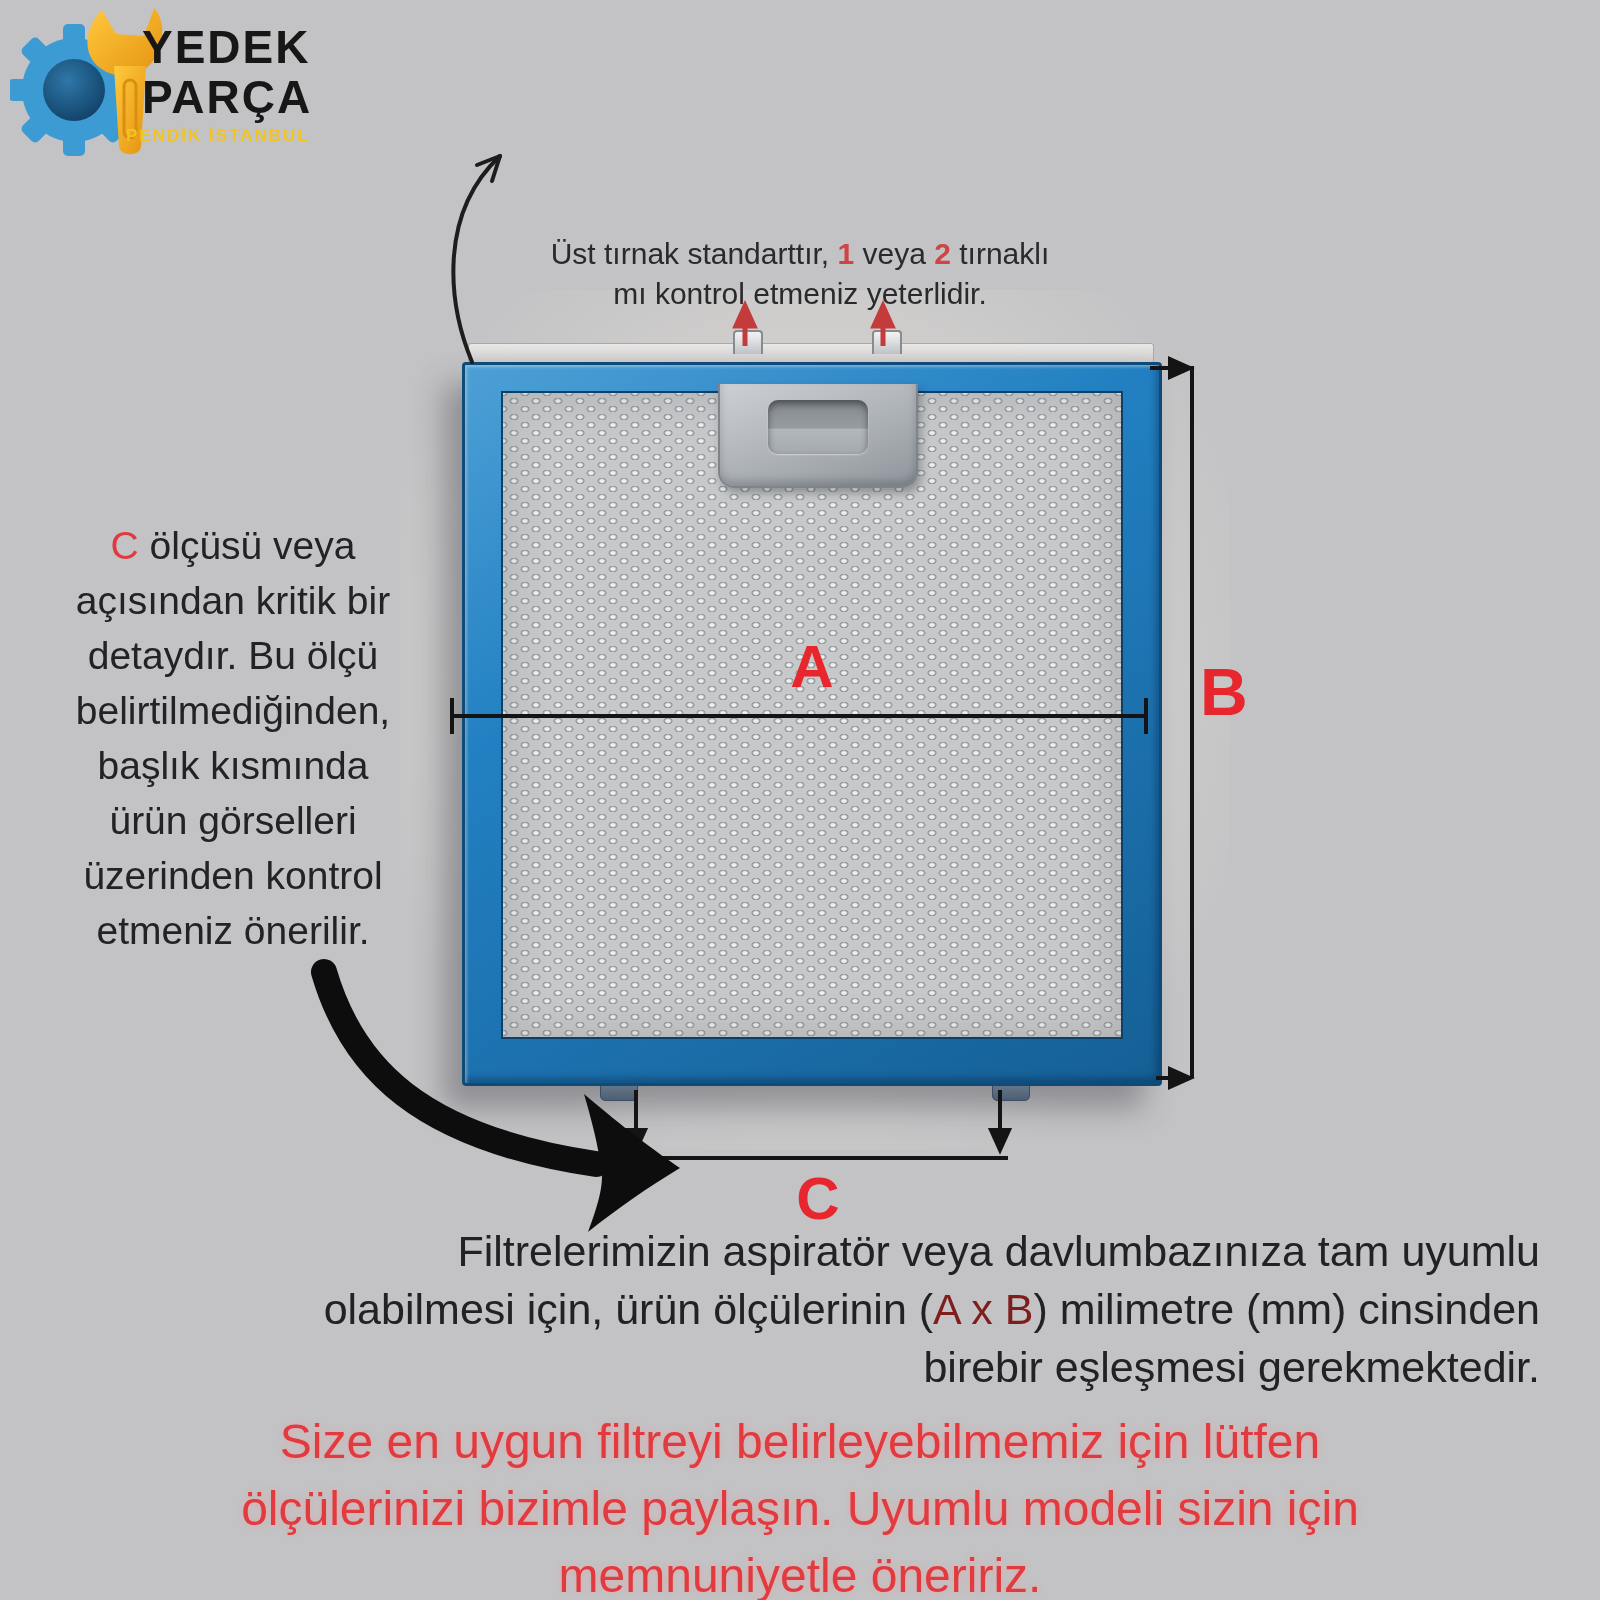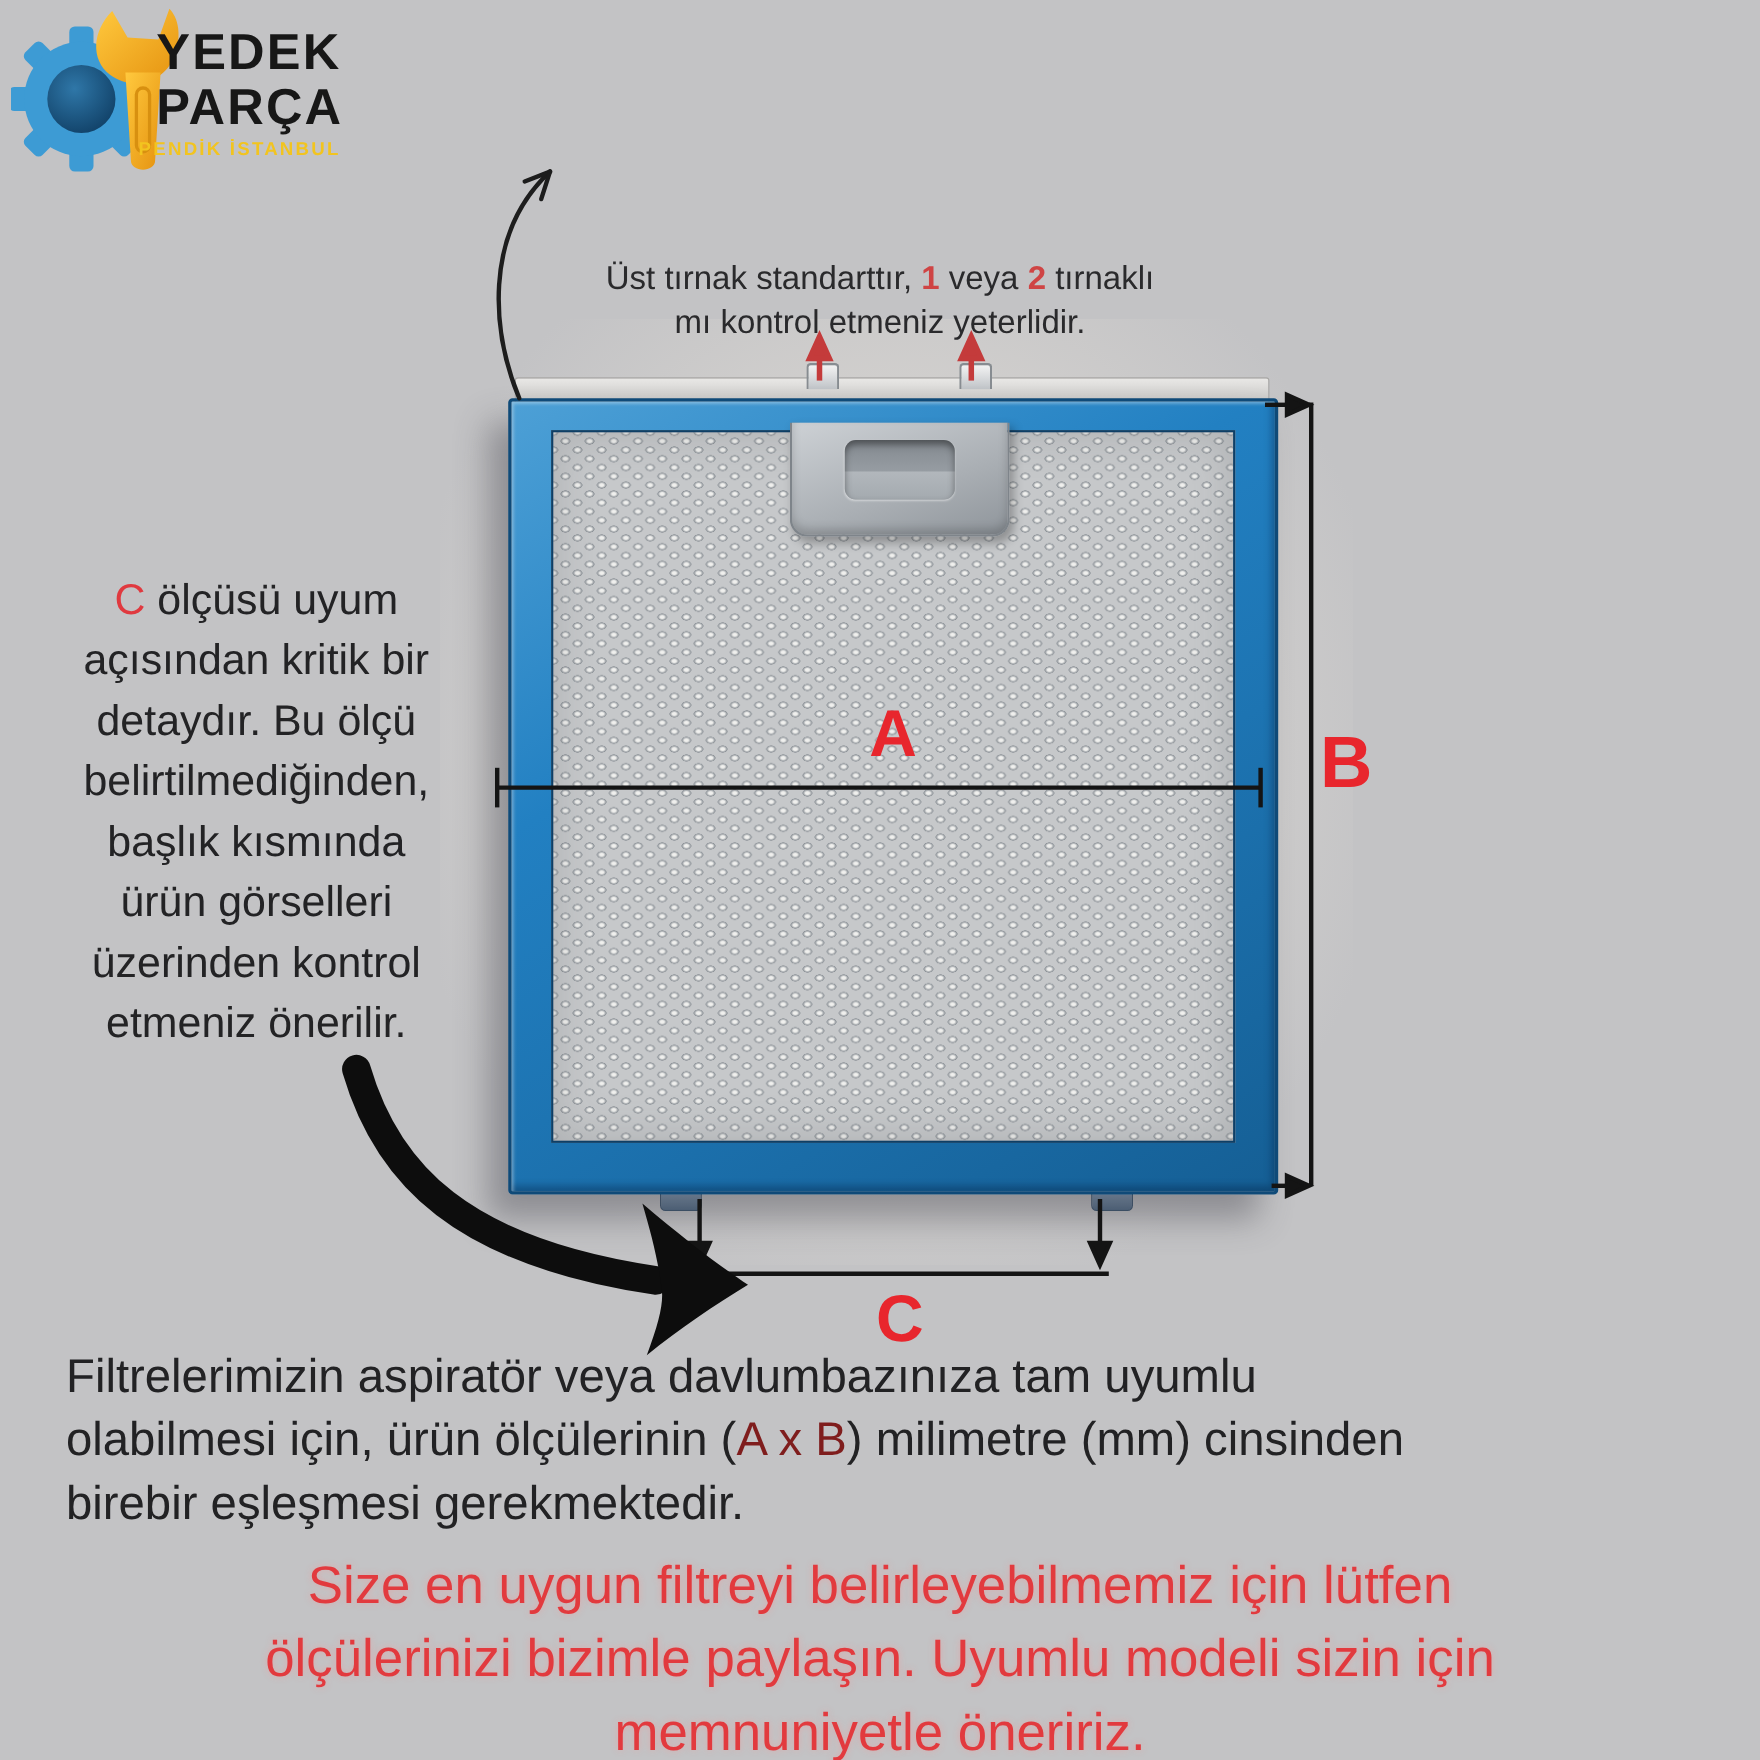--- a/index.html
+++ b/index.html
@@ -93,21 +93,21 @@
     font-family:"Liberation Serif", serif;font-weight:bold;font-size:42px;color:#0f0f12;
   }
   
   .left-note{
     position:absolute;left:14px;top:518px;width:438px;text-align:center;z-index:6;
     font-size:39px;line-height:55px;color:#232325;
   }
   .left-note .lead{color:#e0393f;}
   
   .fit-note{
-    position:absolute;left:60px;top:1222px;width:1480px;text-align:left;z-index:6;
+    position:absolute;left:60px;top:1222px;width:1480px;text-align:right;z-index:6;
     font-size:43px;line-height:58px;color:#222224;
   }
   .fit-note .axb{color:#7f1d1d;}
   
   .cta-note{
     position:absolute;left:60px;top:1408px;width:1480px;text-align:center;z-index:6;
     font-size:48px;line-height:67px;color:#e23a3e;
     text-shadow:0 0 7px rgba(255,140,140,.45);
   }
 </style>
@@ -220,21 +220,21 @@
                C650,1186 618,1208 588,1232 C600,1200 604,1182 601,1168
                C598,1144 591,1118 584,1094 Z"></path>
     </g>
   </svg>
 
   <div class="dim-label label-a">A</div>
   <div class="dim-label label-b">B</div>
   <div class="dim-label label-c">C</div>
 
   <div class="left-note">
-    <div><span class="lead">C</span><span> ölçüsü uyum</span></div>
+    <div><span class="lead">C</span><span> ölçüsü veya</span></div>
     <div>açısından kritik bir</div>
     <div>detaydır. Bu ölçü</div>
     <div>belirtilmediğinden,</div>
     <div>başlık kısmında</div>
     <div>ürün görselleri</div>
     <div>üzerinden kontrol</div>
     <div>etmeniz önerilir.</div>
   </div>
 
   <div class="fit-note">

